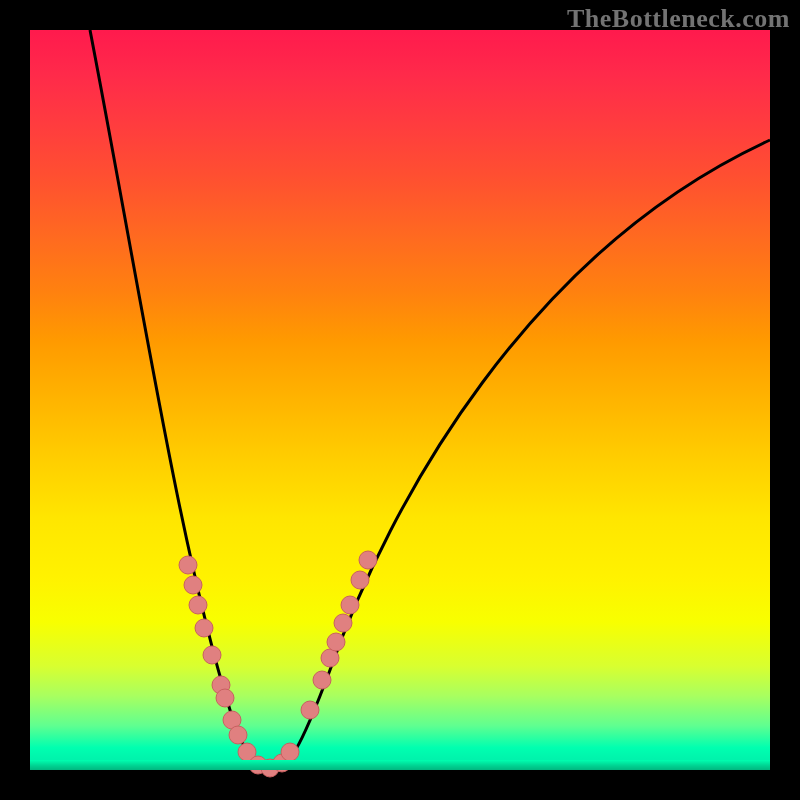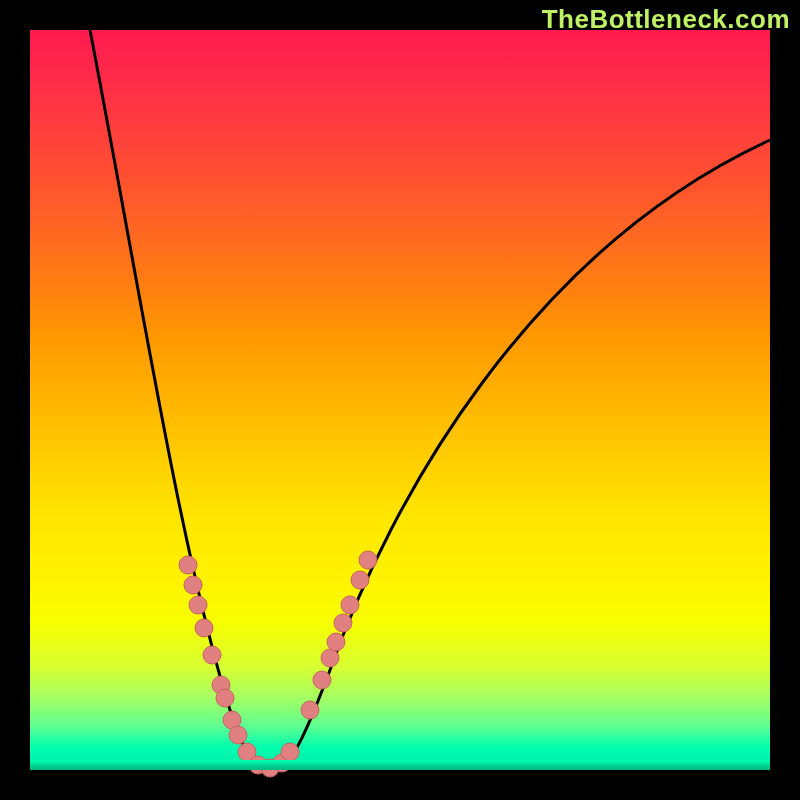--- a/index.html
+++ b/index.html
@@ -50,25 +50,26 @@
     left: 0;
     right: 0;
     bottom: 0;
     height: 10px;
     background: linear-gradient(to bottom, #00ffb0 0%, #00d090 60%, #00b880 100%);
   }
   .watermark {
     position: absolute;
     top: 4px;
     right: 10px;
-    color: #bef264;
+    color: #737373;
     font-size: 26px;
     font-weight: 600;
     letter-spacing: 0.5px;
     user-select: none;
+    font-family: Liberation Serif, serif;
   }
   svg.curve {
     position: absolute;
     left: 0;
     top: 0;
     width: 740px;
     height: 740px;
     overflow: visible;
   }
 </style>

